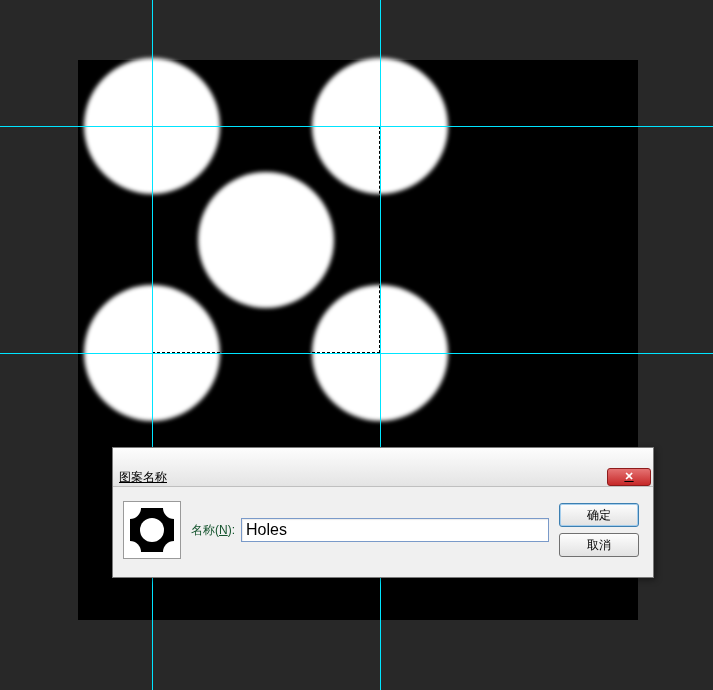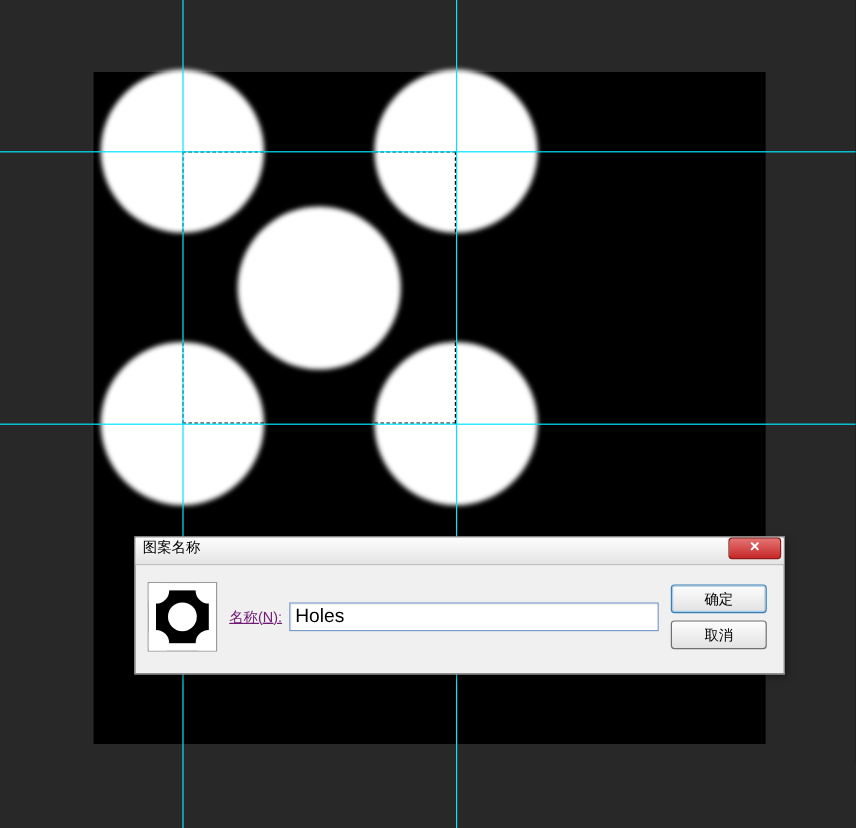--- a/index.html
+++ b/index.html
@@ -8,29 +8,29 @@
   .guide{position:absolute;background:#00e5ff;}
   .guide.h{height:1px;width:100%;}
   .guide.v{width:1px;height:100%;}
   
   .canvas{position:absolute;left:78px;top:60px;width:560px;height:560px;background:#000;}
   .circle{position:absolute;border-radius:50%;background:#fff;filter:blur(2px);}
   
   .marquee{position:absolute;border:1px dashed #000;box-sizing:border-box;}
   
   .dialog{position:absolute;left:112px;top:447px;width:540px;background:#f0f0f0;border:1px solid #7a7a7a;box-shadow:2px 2px 6px rgba(0,0,0,.4);}
-  .titlebar{display:flex;align-items:flex-start;justify-content:space-between;height:22px;background:linear-gradient(#fdfdfd,#e4e4e4);border-bottom:1px solid #bfbfbf;padding:0 2px 0 6px;}
+  .titlebar{display:flex;align-items:flex-end;justify-content:space-between;height:22px;background:linear-gradient(#fdfdfd,#e4e4e4);border-bottom:1px solid #bfbfbf;padding:16px 2px 0 6px;text-decoration:underline;}
   .titlebar .title{color:#000;}
   .closebtn{width:42px;height:16px;border-radius:3px;background:linear-gradient(#e57373,#c62828);border:1px solid #8e1b1b;display:flex;align-items:center;justify-content:center;color:#fff;font-weight:bold;font-size:11px;line-height:1;cursor:default;}
   .closebtn span{transform:translateY(-1px);}
   .body{display:flex;align-items:center;padding:14px 10px 18px 10px;gap:10px;}
   .thumb{width:56px;height:56px;border:1px solid #9a9a9a;background:#fff;position:relative;flex:none;}
   .thumb svg{position:absolute;left:0;top:0;}
   .field{display:flex;align-items:center;gap:6px;flex:1;}
-  .field label{color:#701a75;white-space:nowrap;text-decoration:underline;}
+  .field label{color:#14532d;white-space:nowrap;}
   .field label u{text-decoration:underline;}
   .field input{flex:1;height:20px;border:1px solid #7a9ac9;padding:1px 4px;font-size:16px;background:#fff;box-shadow:inset 1px 1px 1px rgba(0,0,0,.08);}
   .buttons{display:flex;flex-direction:column;gap:6px;padding-right:4px;}
   .winbtn{width:78px;height:22px;border:1px solid #707070;border-radius:3px;background:linear-gradient(#fdfdfd,#e2e2e2);font-size:12px;cursor:default;display:flex;align-items:center;justify-content:center;}
   .winbtn.primary{border-color:#3c7fb1;box-shadow:0 0 0 1px #a4cdec inset;}
 </style>
 </head>
 <body>
 
 <div class="stage">

